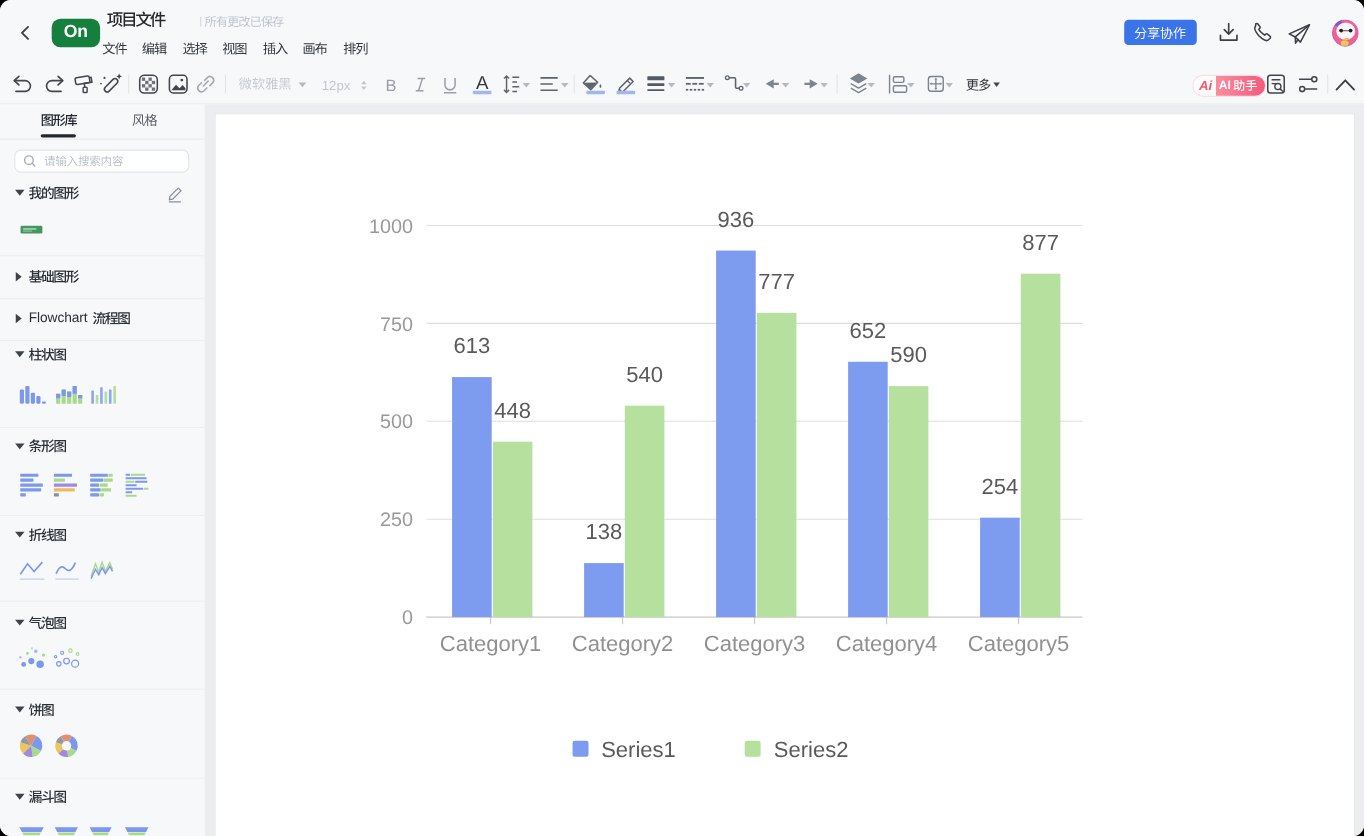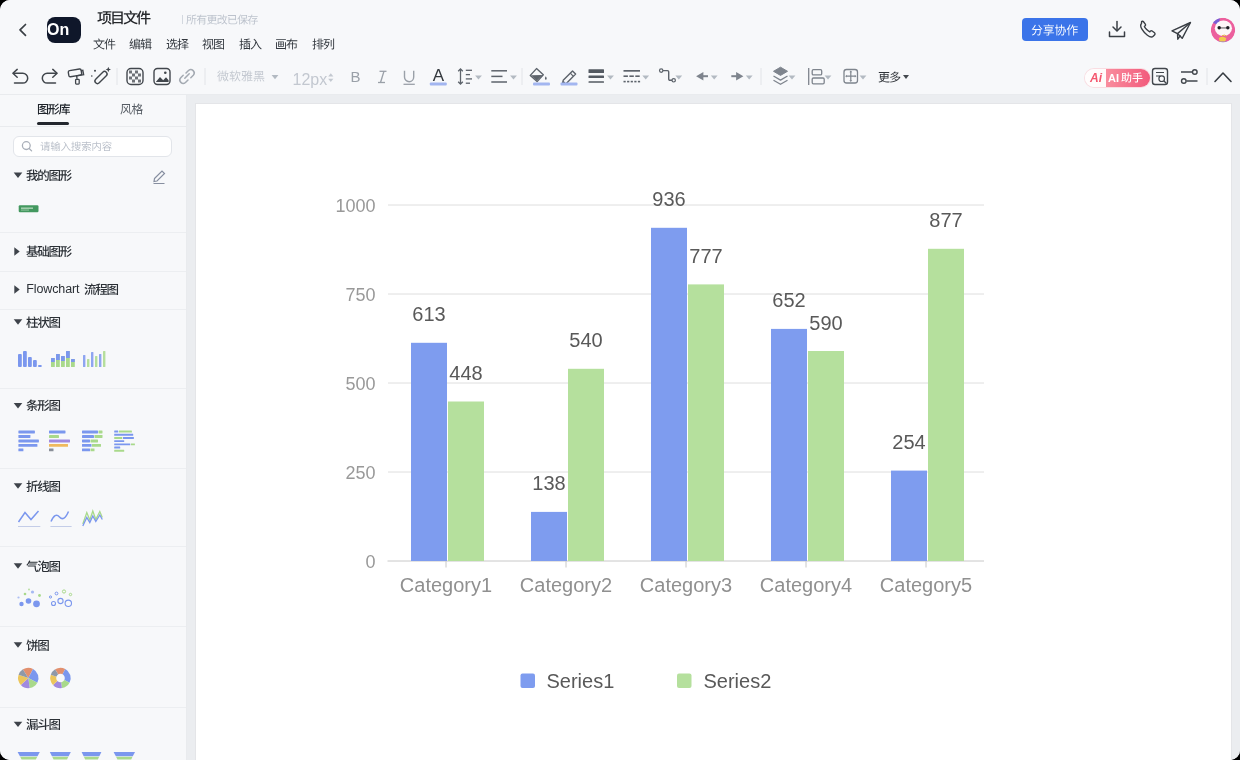--- a/index.html
+++ b/index.html
@@ -7,21 +7,21 @@
 .cj{display:inline-block;vertical-align:top;fill:currentColor}
 .header{position:absolute;left:0;top:0;width:1240px;height:60px;background:#f7f8fa}
 .toolbar{position:absolute;left:0;top:60px;width:1240px;height:35px;background:#f7f8fa;border-bottom:1px solid #e9ebee}
 .sidebar{position:absolute;left:0;top:95px;width:187px;bottom:0;background:#f7f8fa;border-right:1px solid #e9ebee}
 .canvas{position:absolute;left:187px;top:95px;right:0;bottom:0;background:#ebedf0}
 .paper{position:absolute;left:195px;top:103px;width:1036.5px;height:657px;background:#fff;border:1px solid #e4e5e8;border-bottom:none}
 .chart{position:absolute;left:0;top:0}
 .tbsvg,.hdsvg,.sbsvg{position:absolute;left:0;top:0}
 .hdsvg{z-index:3}
 .tbsvg{top:0px;z-index:3}
-.logo{position:absolute;left:47px;top:17px;width:34px;height:26px;border-radius:8px;background:#0f172a;color:#fff;text-align:left;font-weight:bold;font-size:16px;line-height:26px;letter-spacing:0}
+.logo{position:absolute;left:47px;top:17px;width:44px;height:26px;border-radius:8px;background:#15803d;color:#fff;text-align:center;font-weight:bold;font-size:16px;line-height:26px;letter-spacing:0}
 .title{position:absolute;left:97.4px;top:9.8px;color:#26282c}
 .saved{position:absolute;left:185.5px;top:14px;color:#bcc2cc}
 .savebar{position:absolute;left:182.3px;top:15px;width:1px;height:9px;background:#d3d8df}
 .menu{position:absolute;color:#33383f}
 .sharebtn{position:absolute;left:1022px;top:18px;width:66px;height:23px;border-radius:4px;background:#3B74E9;text-align:center}
 .sharebtn .cj{margin-top:5.5px}
 .tbtext{position:absolute;top:70px;color:#c3c8d0;font-size:13px}
 .more{position:absolute;left:877.5px;top:71px;color:#2f3338}
 .morecaret{position:absolute;left:903px;top:74.5px;width:0;height:0;border-left:3.6px solid transparent;border-right:3.6px solid transparent;border-top:4.2px solid #43484e}
 .aipill{position:absolute;left:1085px;top:68.5px;height:18px;border-radius:9px;display:flex;align-items:center;background:linear-gradient(90deg,#fffdfd 0%,#fffbfb 32%,#f98d9e 32%,#f25a7c 100%);box-shadow:0 0 0 1px #f9dde2}
@@ -168,21 +168,21 @@
         <path d="M1222,35.8 q2.5,-1.6 4.6,0.4" fill="none" stroke="#e7a93c" stroke-width="1"></path>
         <path d="M1218.5,41.5 h8.5 v2 h-8.5 z" fill="#8e6fe0"></path>
       </g>
     </svg>
     <div class="tbtext" style="left:217px"><svg class="cj " style="color:#c3c8d0;" width="48.0" height="12" viewBox="0 0 4000 1000">
         <use href="#r5fae" x="0"></use>
         <use href="#r8f6f" x="1000"></use>
         <use href="#r96c5" x="2000"></use>
         <use href="#r9ed1" x="3000"></use>
       </svg></div>
-    <div class="tbtext" style="left:292.5px;top:70.6px;font-size:16px">12px</div>
+    <div class="tbtext" style="left:292.5px;top:70.6px;font-size:12px">12px</div>
     <div class="more"><svg class="cj " style="color:#2f3338;" width="23.2" height="12" viewBox="0 0 1930 1000">
         <use href="#r66f4" x="0"></use>
         <use href="#r591a" x="930"></use>
       </svg></div>
     <div class="morecaret"></div>
     <div class="aipill">
       <span class="ai">Ai</span>
       <span class="at">AI <svg class="cj " style="color:#ffffff;" width="22.0" height="11" viewBox="0 0 2000 1000">
           <use href="#m52a9" x="0"></use>
           <use href="#m624b" x="1000"></use>

